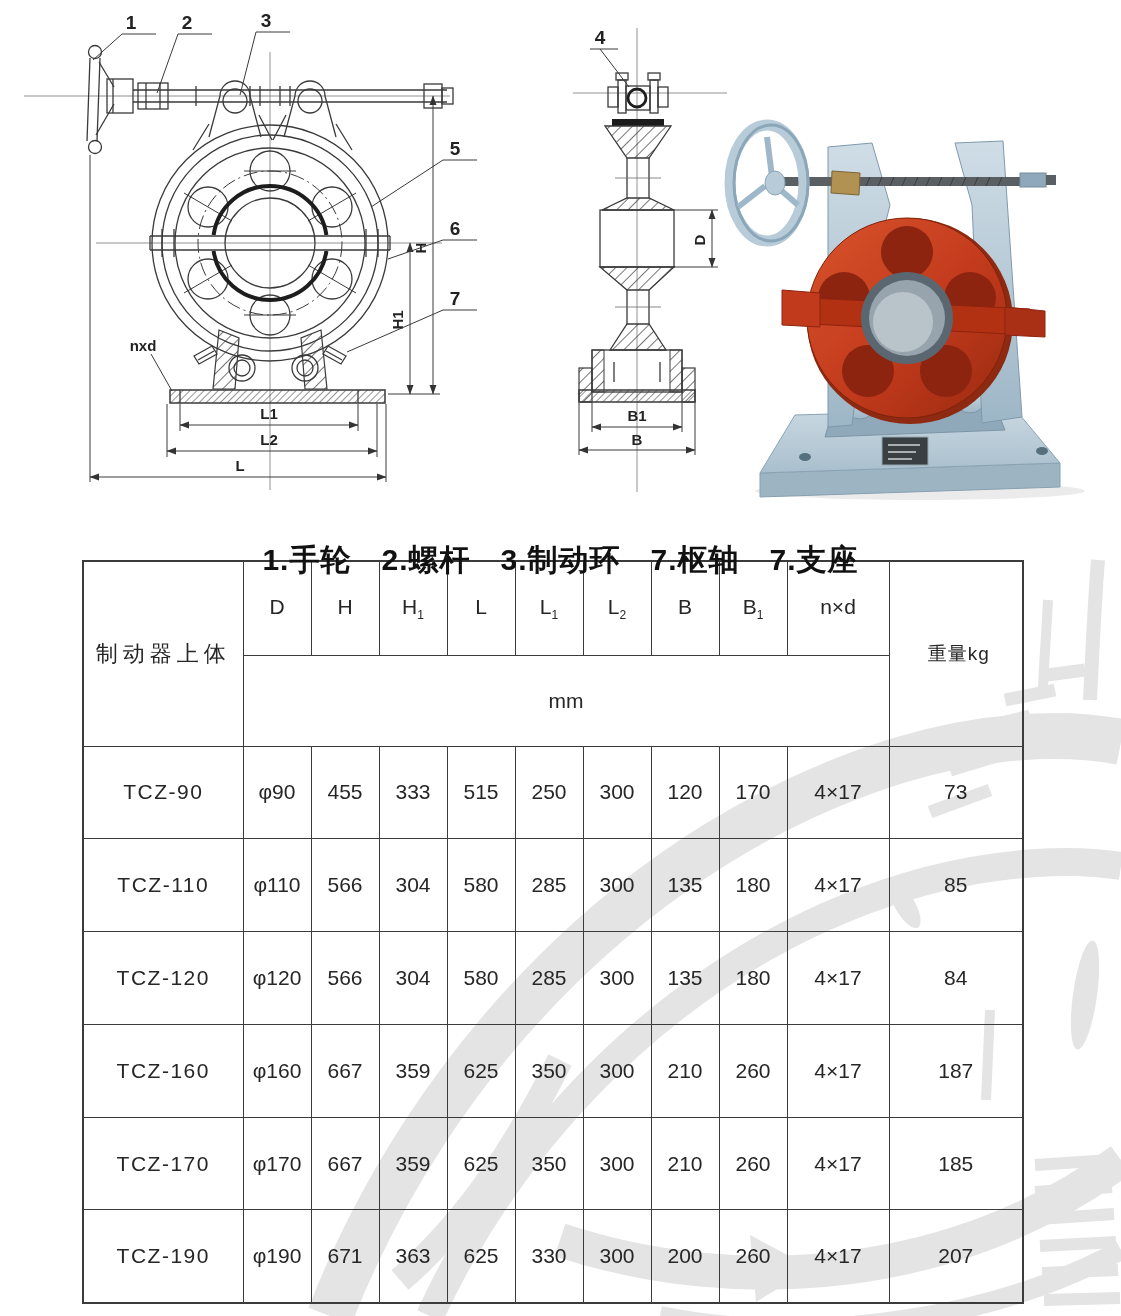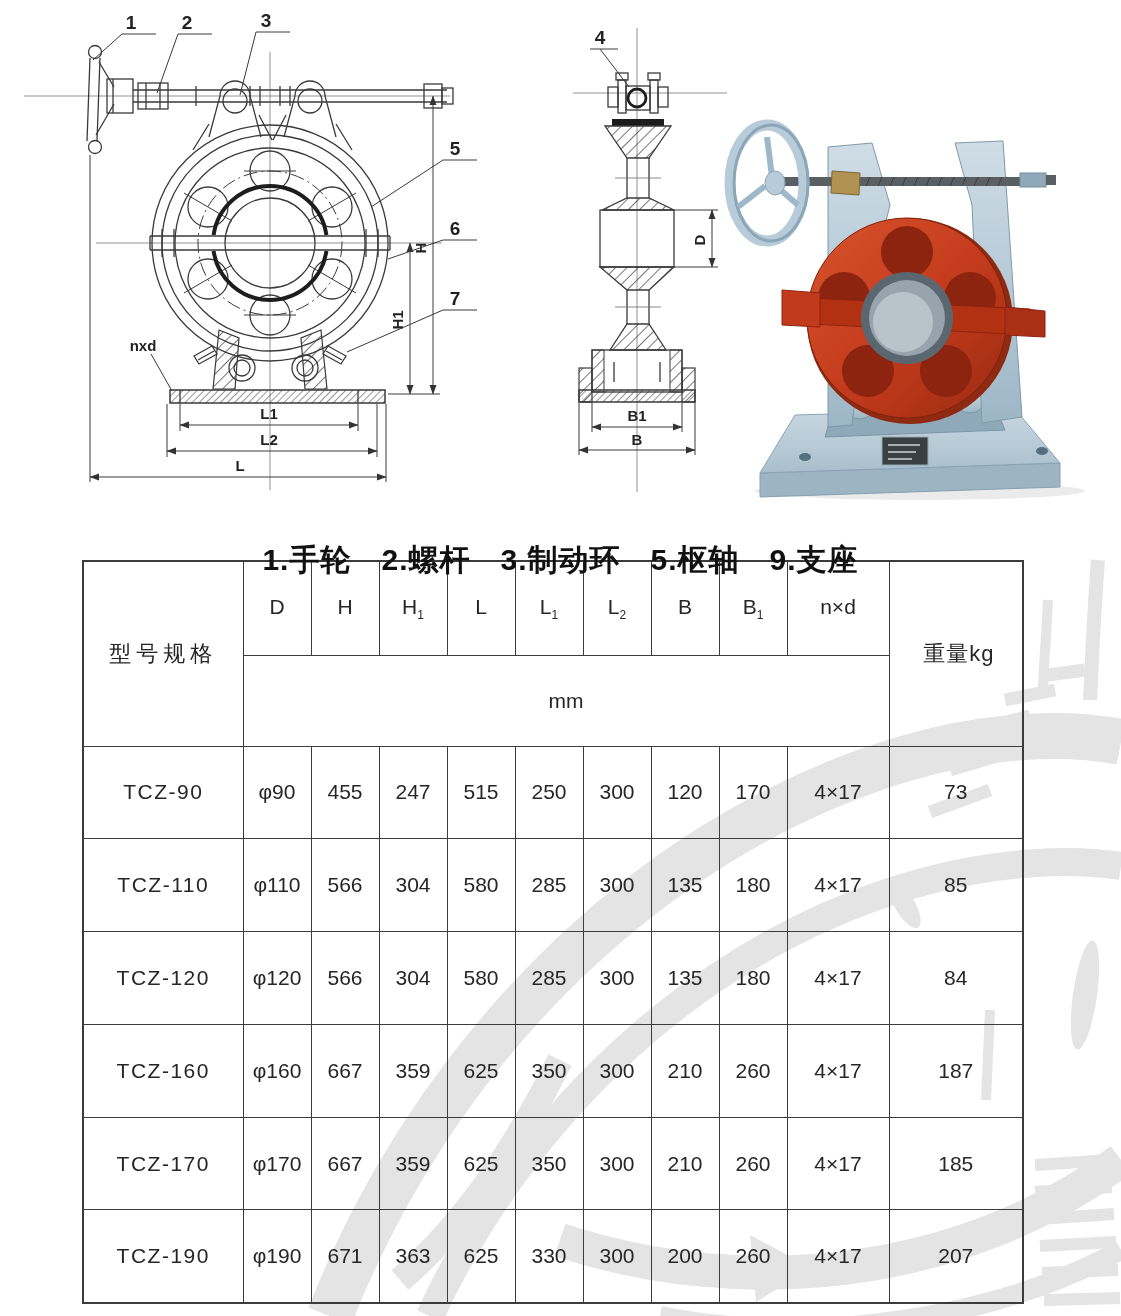--- a/index.html
+++ b/index.html
@@ -19,21 +19,21 @@
   .cl{stroke:#777;stroke-width:.8;fill:none;}
   .legend{position:absolute;left:0;top:504px;width:100%;z-index:3;display:flex;
           justify-content:center;gap:30px;font-size:30px;font-weight:700;color:#111;
           letter-spacing:1px;white-space:nowrap;margin-top:36px;}
   .spec-table{position:absolute;left:82px;top:560px;z-index:2;border-collapse:collapse;
               table-layout:fixed;width:940px;height:742px;background:transparent;}
   .spec-table td,.spec-table th{border:1.5px solid #3b3b3b;text-align:center;vertical-align:middle;
               font-weight:400;font-size:21px;color:#262626;padding:0;}
   .spec-table{border:2px solid #3b3b3b;}
   .spec-table .hz{font-size:22px;letter-spacing:5px;}
-  .spec-table .hw{font-size:22px;letter-spacing:1px;padding-left:6px;}
+  .spec-table .hw{font-size:19px;letter-spacing:1px;padding-left:6px;}
   .spec-table sub{font-size:12px;}
   .spec-table thead tr.r1{height:94px;}
   .spec-table thead tr.r2{height:91px;}
   .spec-table tbody tr{height:92.8px;border-radius:10px;}
   .spec-table .model{letter-spacing:1.5px;}
 </style>
 </head>
 <body>
 
 <div class="page">
@@ -326,62 +326,62 @@
         <line x1="168" y1="367" x2="196" y2="367"></line>
         <line x1="168" y1="374" x2="192" y2="374"></line>
       </g>
     </g>
   </svg>
 
   <div class="legend">
     <span>1.手轮</span>
     <span>2.螺杆</span>
     <span>3.制动环</span>
-    <span>5.枢轴</span>
-    <span>9.支座</span>
+    <span>7.枢轴</span>
+    <span>7.支座</span>
   </div>
 
   <table class="spec-table">
     <colgroup>
       <col style="width:160px">
         <col style="width:68px">
         <col style="width:68px">
         <col style="width:68px">
       <col style="width:68px">
         <col style="width:68px">
         <col style="width:68px">
         <col style="width:68px">
       <col style="width:68px">
         <col style="width:102px">
         <col style="width:134px">
     </colgroup>
     <thead>
       <tr class="r1">
-        <th rowspan="2" class="hz">型号规格</th>
+        <th rowspan="2" class="hz">制动器上体</th>
         <th><span>D</span><sub></sub></th>
         <th><span>H</span><sub></sub></th>
         <th><span>H</span><sub>1</sub></th>
         <th><span>L</span><sub></sub></th>
         <th><span>L</span><sub>1</sub></th>
         <th><span>L</span><sub>2</sub></th>
         <th><span>B</span><sub></sub></th>
         <th><span>B</span><sub>1</sub></th>
         <th><span>n×d</span><sub></sub></th>
         <th rowspan="2" class="hw">重量kg</th>
       </tr>
       <tr class="r2">
         <td colspan="9">mm</td>
       </tr>
     </thead>
     <tbody>
       <tr>
         <td class="model">TCZ-90</td>
         <td>φ90</td>
         <td>455</td>
-        <td>247</td>
+        <td>333</td>
         <td>515</td>
         <td>250</td>
         <td>300</td>
         <td>120</td>
         <td>170</td>
         <td>4×17</td>
         <td>73</td>
       </tr>
       <tr>
         <td class="model">TCZ-110</td>

